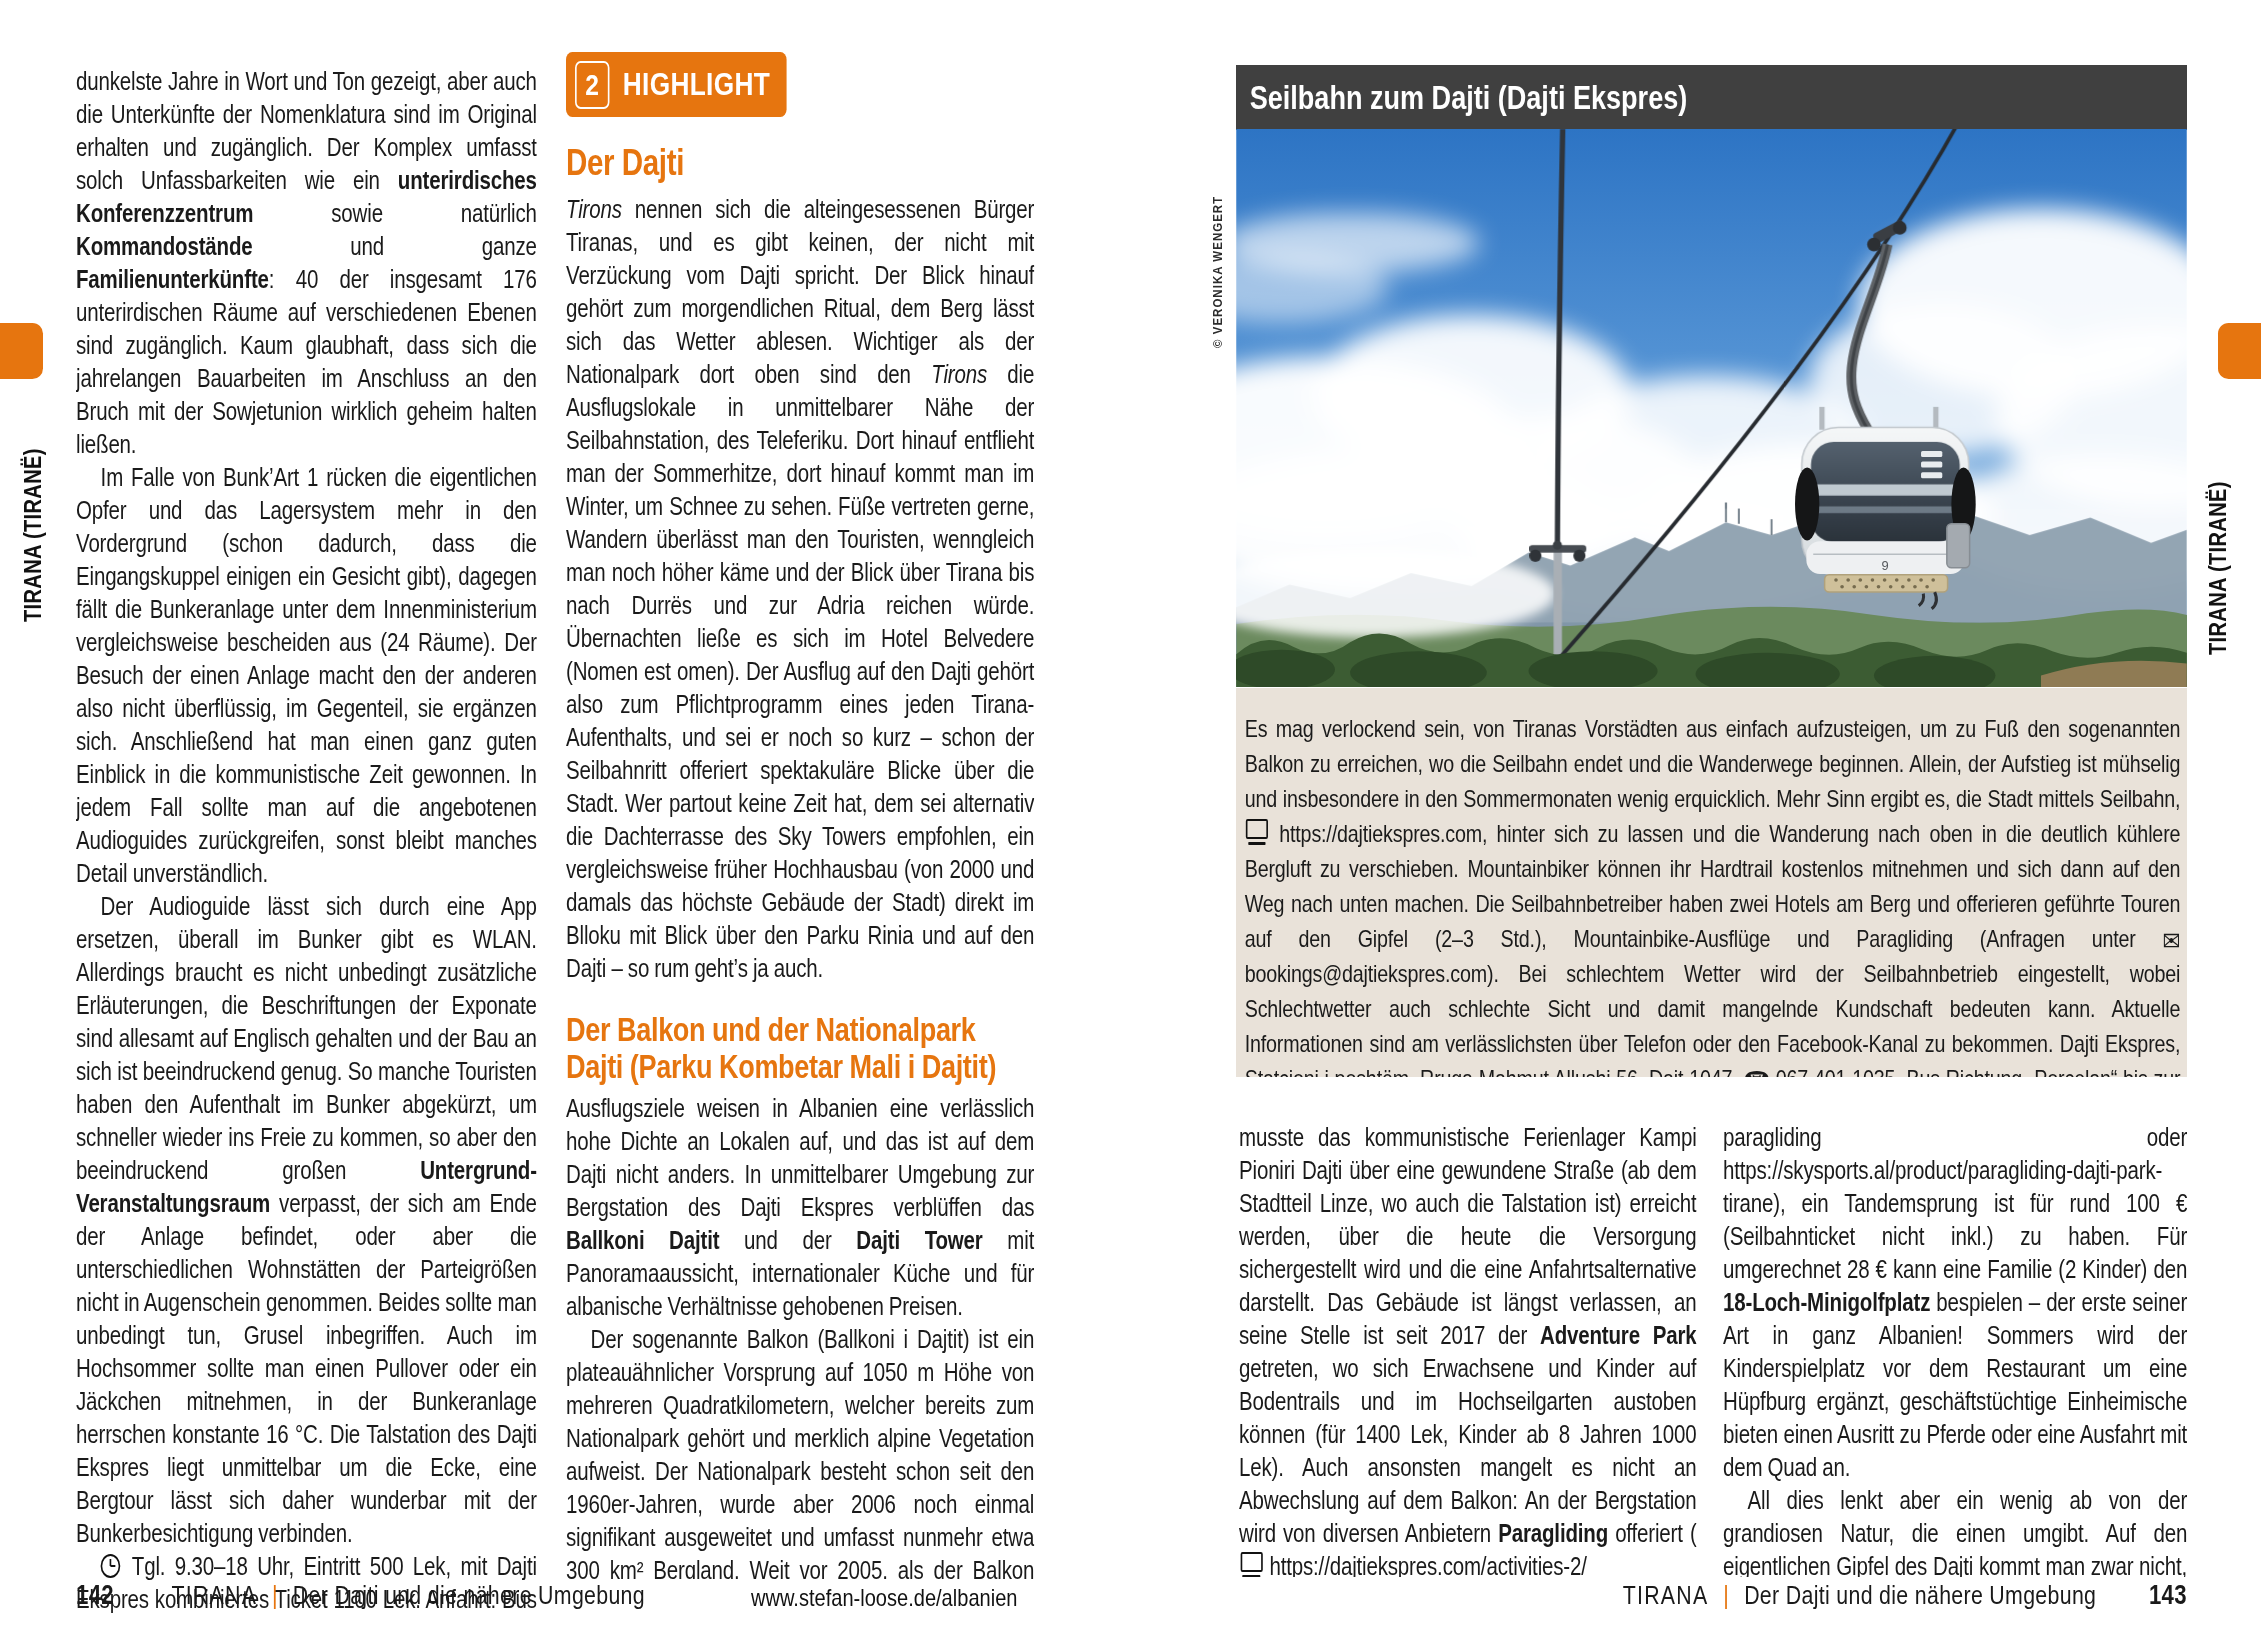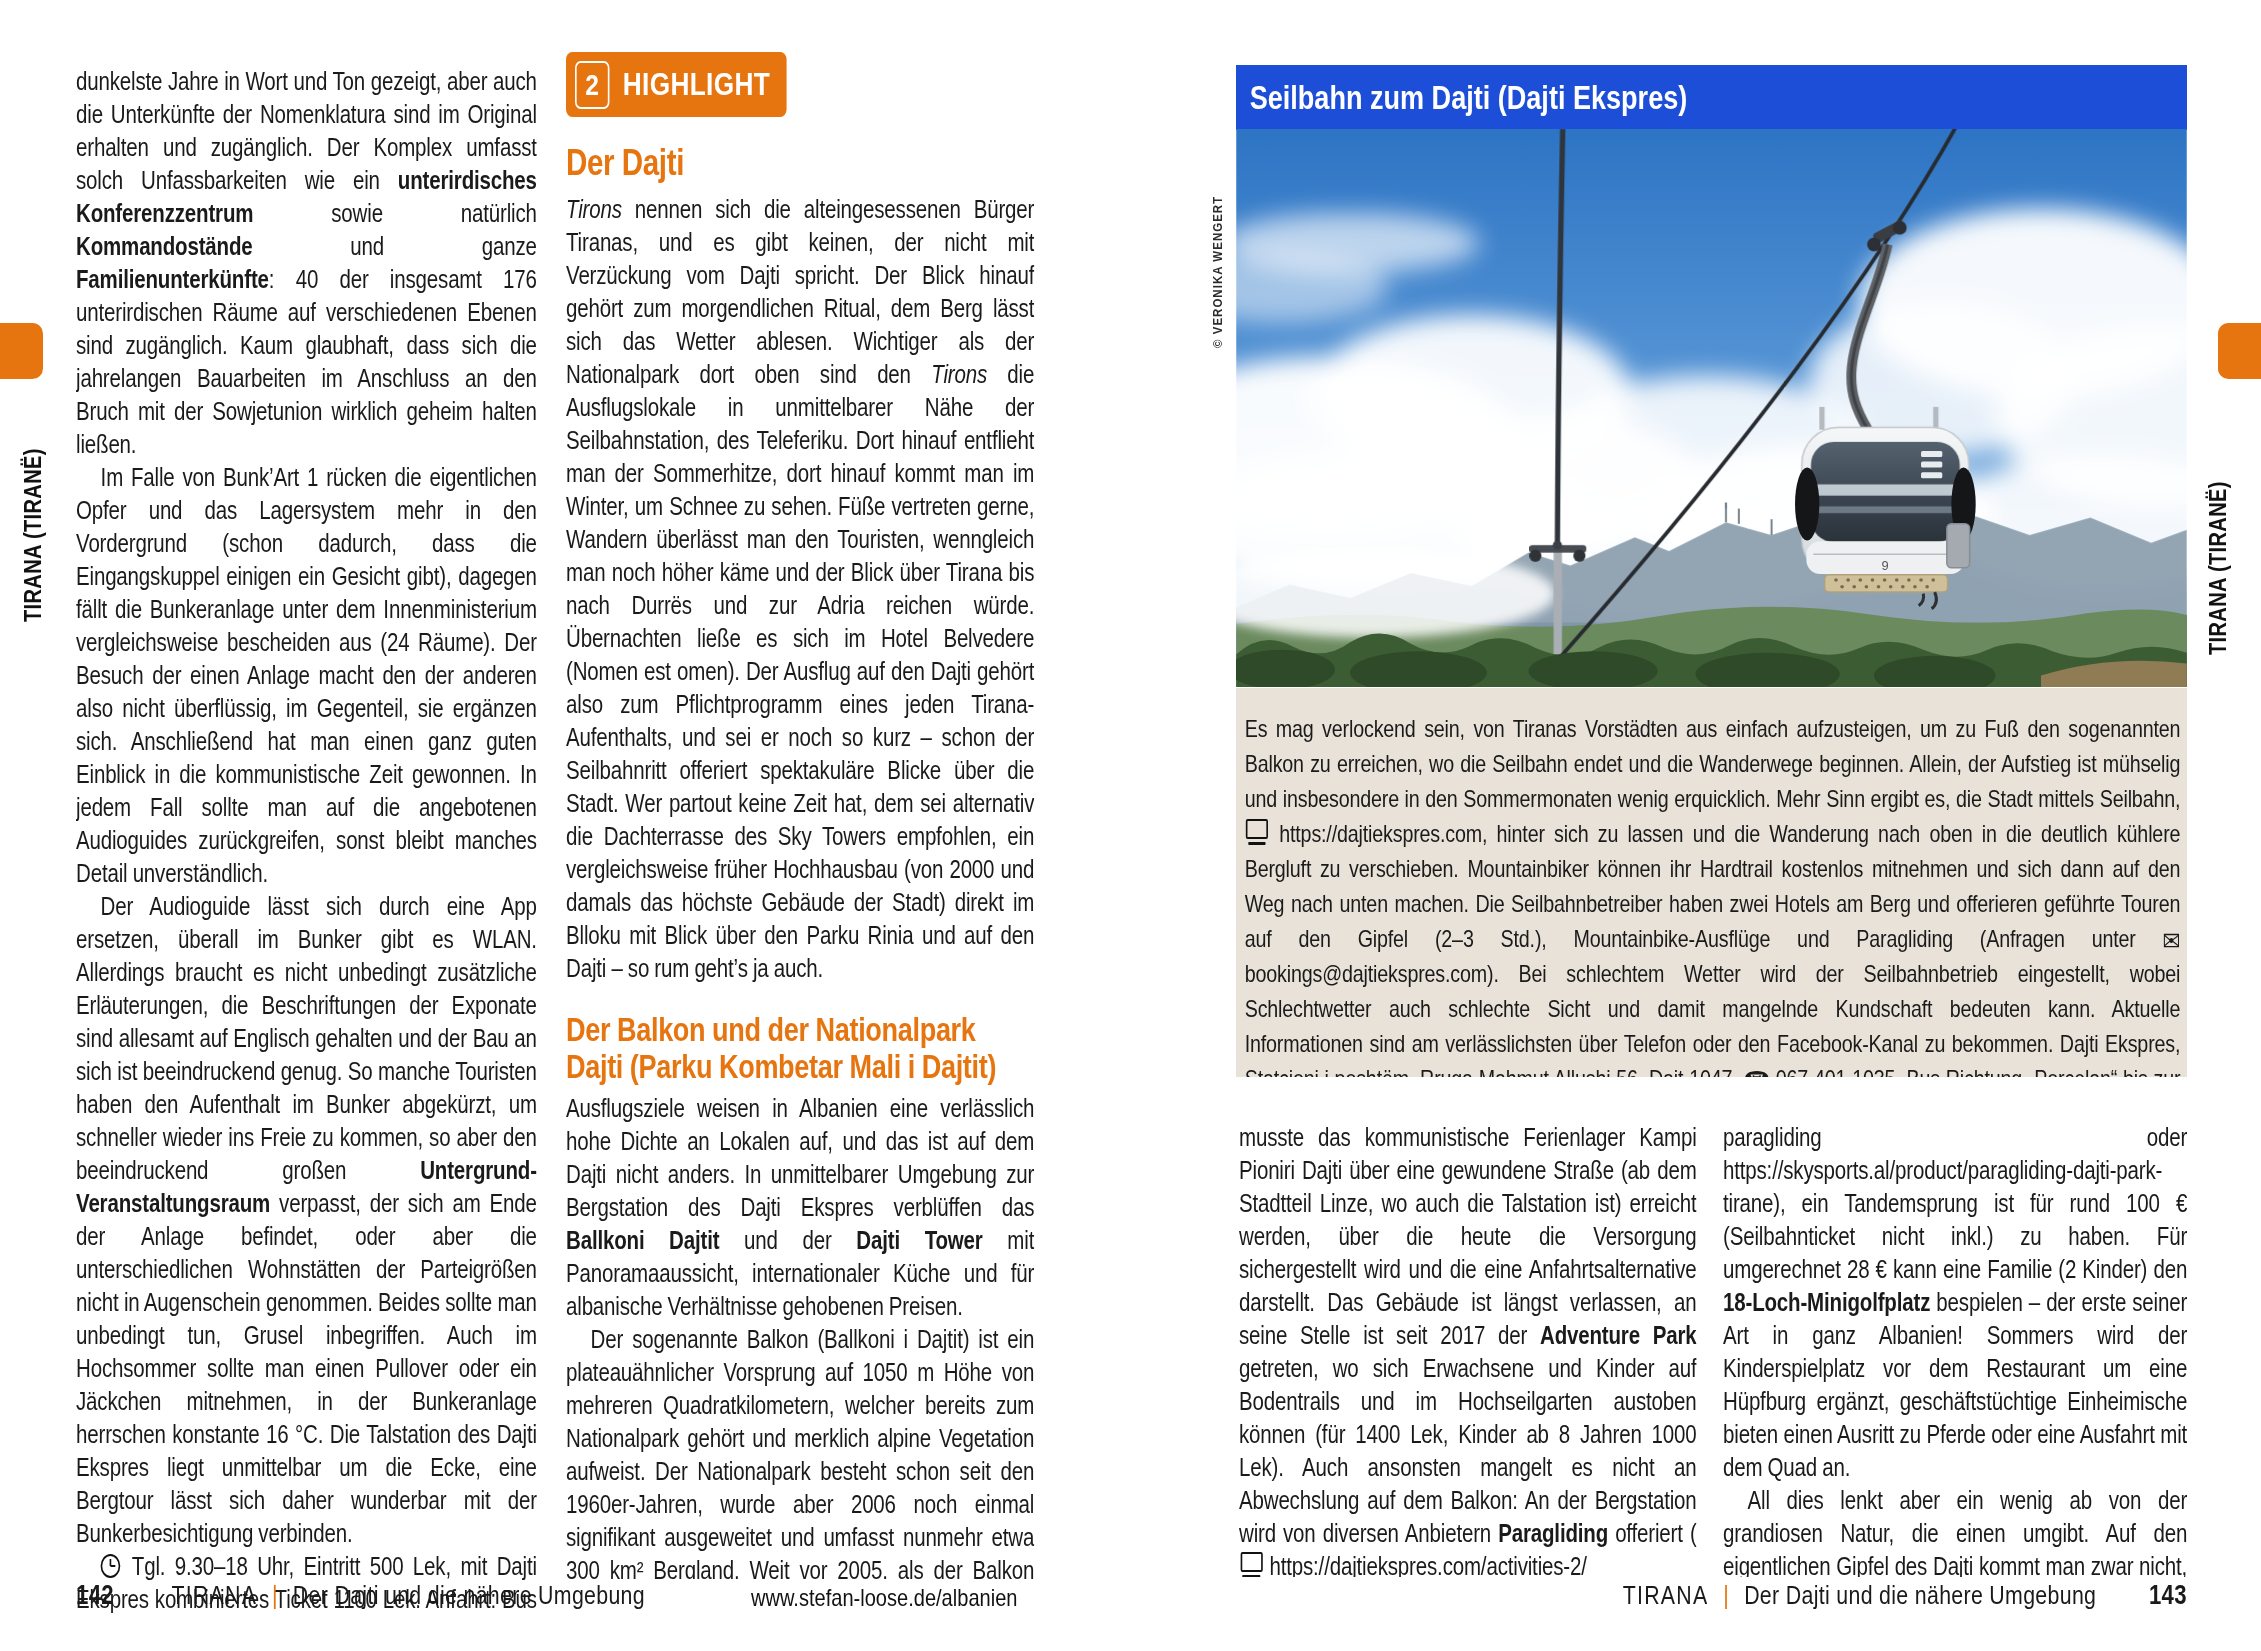--- a/index.html
+++ b/index.html
@@ -23,21 +23,21 @@
   .tablabel.right{left:2205px;top:655px;transform:rotate(-90deg) scaleX(0.85);transform-origin:0 0;}
   
   .badge{display:inline-flex;align-items:center;background:#e6750f;border-radius:7.6px;height:65px;padding:0 20px 0 10.6px;margin-bottom:27px;}
   .badge .numbox{width:38px;height:44px;border:2.7px solid #fff;border-radius:6.8px;display:flex;align-items:center;justify-content:center;
     color:#fff;font-weight:bold;font-size:30px;margin-right:16.7px;}
   .badge .blabel{color:#fff;font-weight:bold;font-size:32px;letter-spacing:0.4px;}
   
   .h1{color:#e6750f;font-weight:bold;font-size:36px;line-height:38px;margin:0 0 10.6px 0;letter-spacing:-0.4px;}
   .h2{color:#e6750f;font-weight:bold;font-size:33px;line-height:37px;margin:26px 0 7.6px 0;letter-spacing:-0.4px;text-align:left;}
   
-  .photoheader{position:absolute;left:1236px;top:65px;width:951px;height:65px;background:#1d4ed8;overflow:hidden;text-decoration:underline;}
+  .photoheader{position:absolute;left:1236px;top:65px;width:951px;height:65px;background:#404040;overflow:hidden;text-decoration:underline;}
   .photoheader span{display:inline-block;color:#fff;font-weight:bold;font-size:33px;line-height:65px;padding-left:16.7px;white-space:nowrap;}
   .photo{position:absolute;left:1236px;top:129px;width:951px;height:558px;overflow:hidden;}
   .credit{position:absolute;left:1210px;top:348px;transform:rotate(-90deg) scaleX(0.88);transform-origin:0 0;
     font-size:13px;letter-spacing:1.2px;font-weight:600;color:#2c2c2c;white-space:nowrap;}
   .caption{position:absolute;left:1236px;top:688px;width:951px;height:389px;background:#e9e2d9;overflow:hidden;}
   .caption .inner{width:1141px;padding:23px 0 0 10.6px;font-size:24px;line-height:35px;letter-spacing:-0.2px;text-align:justify;-webkit-hyphens:auto;hyphens:auto;}
   
   .footer{position:absolute;top:1580px;font-size:26px;letter-spacing:0.4px;white-space:nowrap;}
   .footer .pn{font-weight:bold;font-size:27px;}
   .footer .sect{letter-spacing:1.5px;}

